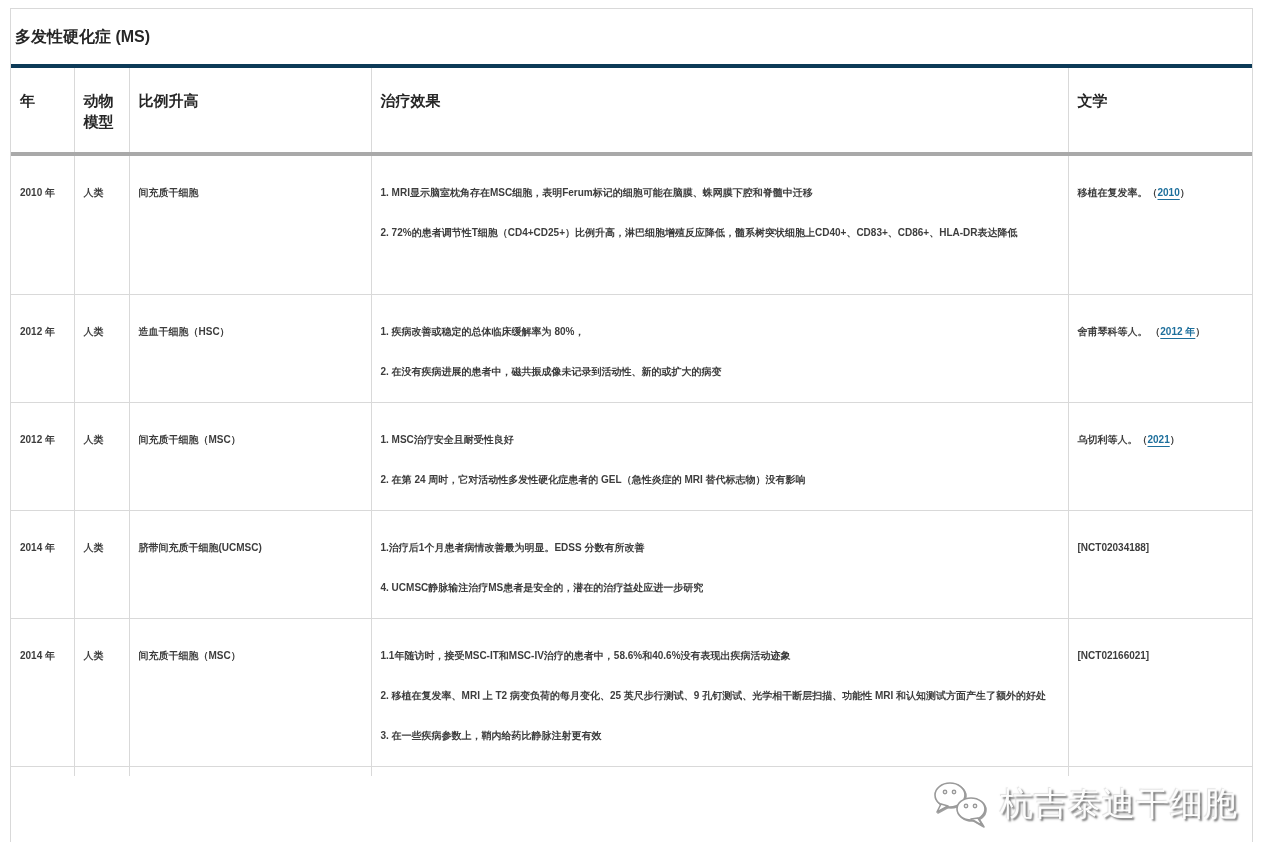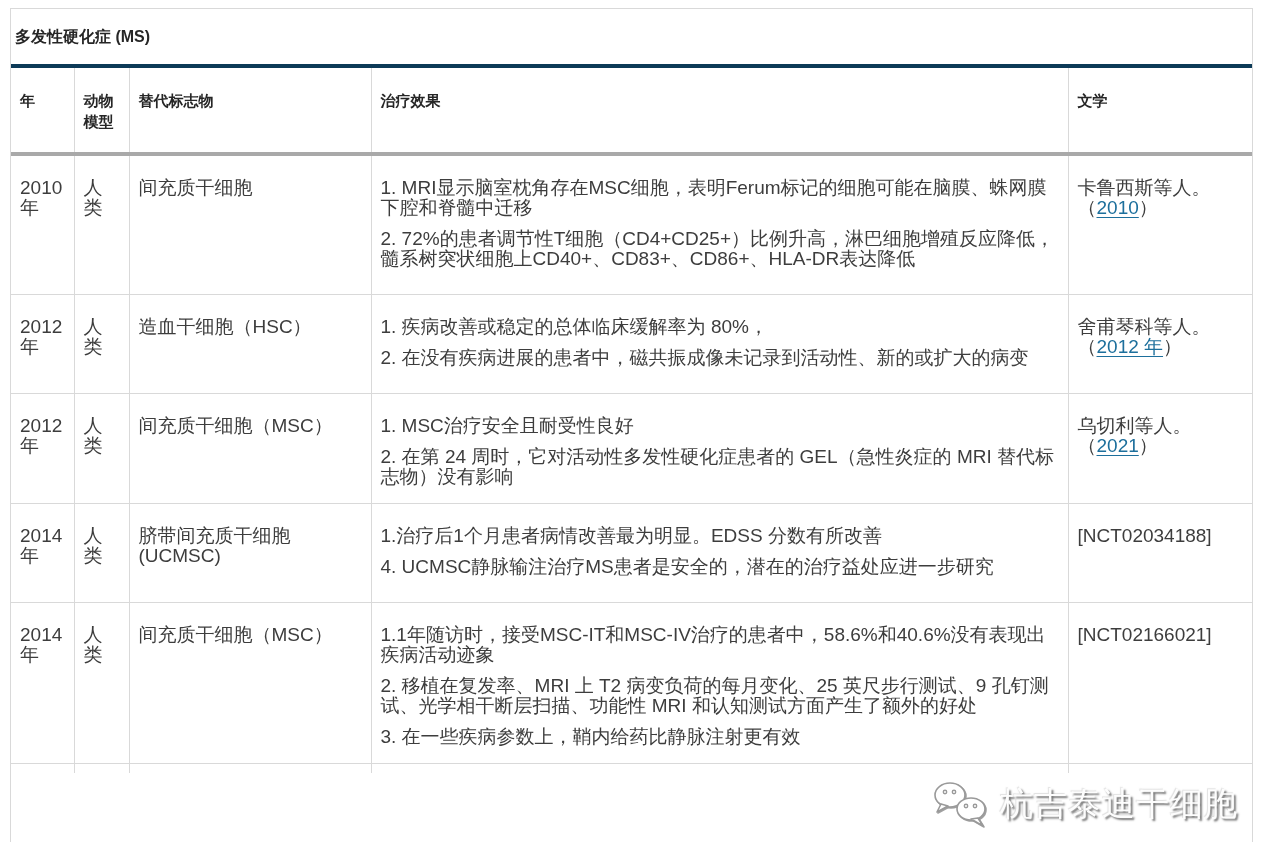--- a/index.html
+++ b/index.html
@@ -31,21 +31,21 @@
   th,td{box-sizing:border-box;vertical-align:top;text-align:left;}
   th+th, td+td{border-left:1px solid var(--border);margin-left:20px;}
   thead th{
     border-bottom:4px solid var(--rule);
     padding:22px 9px 20px 9px;
     font-size:15px;font-weight:bold;color:var(--heading);line-height:21px;
   }
   tbody td{
     border-bottom:1px solid var(--border);
     padding:22px 9px 16px 9px;
-    font-size:19px;line-height:20px;color:var(--text);
+    font-size:10px;line-height:29px;color:var(--text);font-weight:bold;
   }
   tbody td.lit{padding-right:4px;}
   tbody tr:nth-child(1){height:140px;}
   tbody tr:nth-child(2),tbody tr:nth-child(3),
   tbody tr:nth-child(4),tbody tr:nth-child(5){height:99px;}
   tbody tr:nth-child(6){height:146px;}
   tbody tr.sliver{height:10px;}
   tbody tr.sliver td{padding:0;border-bottom:none;}
   p.effect{margin:0 0 11px 0;}
   p.effect:last-child{margin-bottom:0;}
@@ -72,35 +72,35 @@
       <col style="width:63px">
         <col style="width:55px">
         <col style="width:242px">
       <col style="width:697px">
         <col style="width:184px">
     </colgroup>
     <thead>
       <tr>
         <th>年</th>
         <th>动物模型</th>
-        <th>替代标志物</th>
+        <th>比例升高</th>
         <th>治疗效果</th>
         <th>文学</th>
       </tr>
     </thead>
     <tbody>
         <tr>
           <td>2010 年</td>
           <td>人类</td>
           <td>间充质干细胞</td>
           <td>
             <p class="effect">1. MRI显示脑室枕角存在MSC细胞，表明Ferum标记的细胞可能在脑膜、蛛网膜下腔和脊髓中迁移</p>
             <p class="effect">2. 72%的患者调节性T细胞（CD4+CD25+）比例升高，淋巴细胞增殖反应降低，髓系树突状细胞上CD40+、CD83+、CD86+、HLA-DR表达降低</p>
           </td>
-          <td class="lit"><span>卡鲁西斯等人。（</span><a class="lit-link" href="#">2010</a><span>）</span></td>
+          <td class="lit"><span>移植在复发率。（</span><a class="lit-link" href="#">2010</a><span>）</span></td>
         </tr>
         <tr>
           <td>2012 年</td>
           <td>人类</td>
           <td>造血干细胞（HSC）</td>
           <td>
             <p class="effect">1. 疾病改善或稳定的总体临床缓解率为 80%，</p>
             <p class="effect">2. 在没有疾病进展的患者中，磁共振成像未记录到活动性、新的或扩大的病变</p>
           </td>
           <td class="lit"><span>舍甫琴科等人。 （</span><a class="lit-link" href="#">2012 年</a><span>）</span></td>

